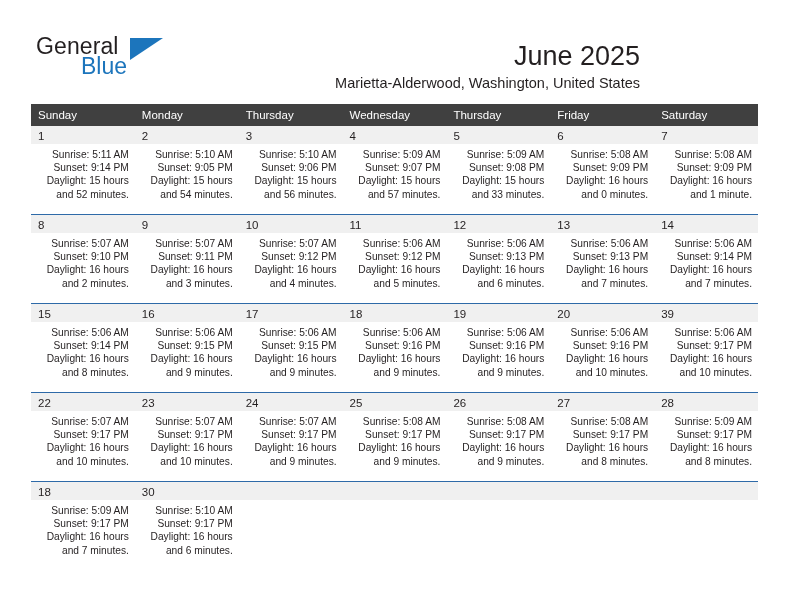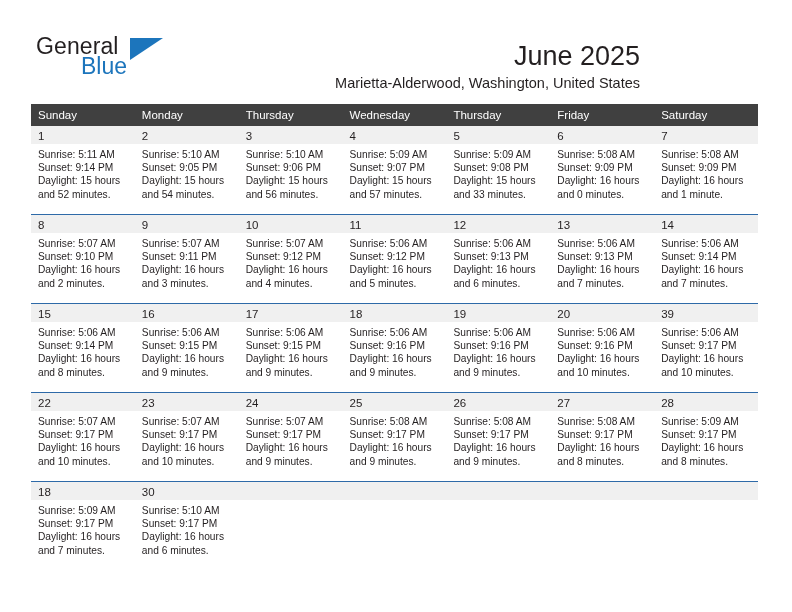--- a/index.html
+++ b/index.html
@@ -137,20 +137,21 @@
   }
   .date-num {
     font-size: 11.5px;
     line-height: 18px;
     color: #231f20;
   }
 
   .cell-body {
     padding: 4px 6px 0 7px;
     box-sizing: border-box;
+    text-align: right;
   }
   .info-line {
     font-size: 10.2px;
     line-height: 13.2px;
     color: #231f20;
     white-space: nowrap;
   }
 
   .empty .date-band {
     background: #f0f0f0;

